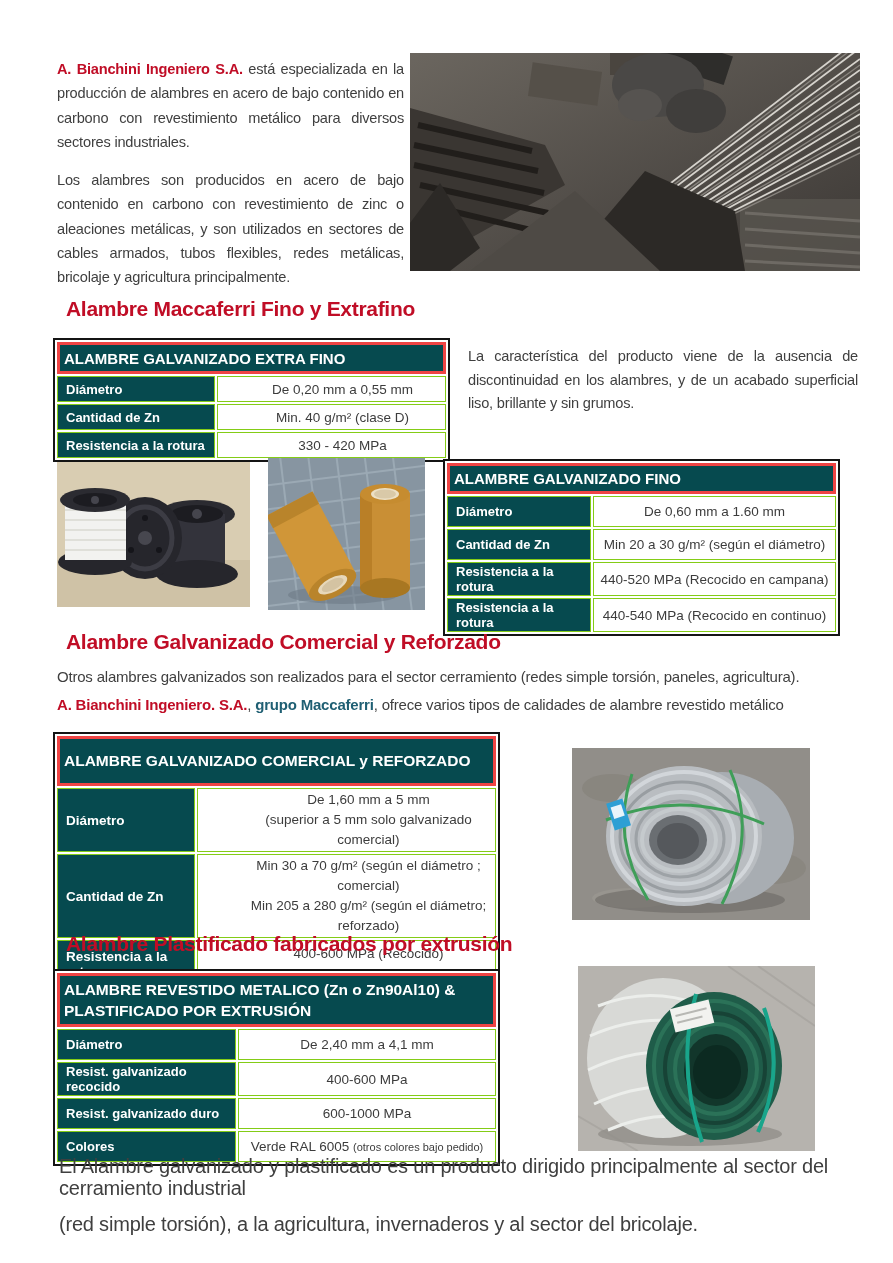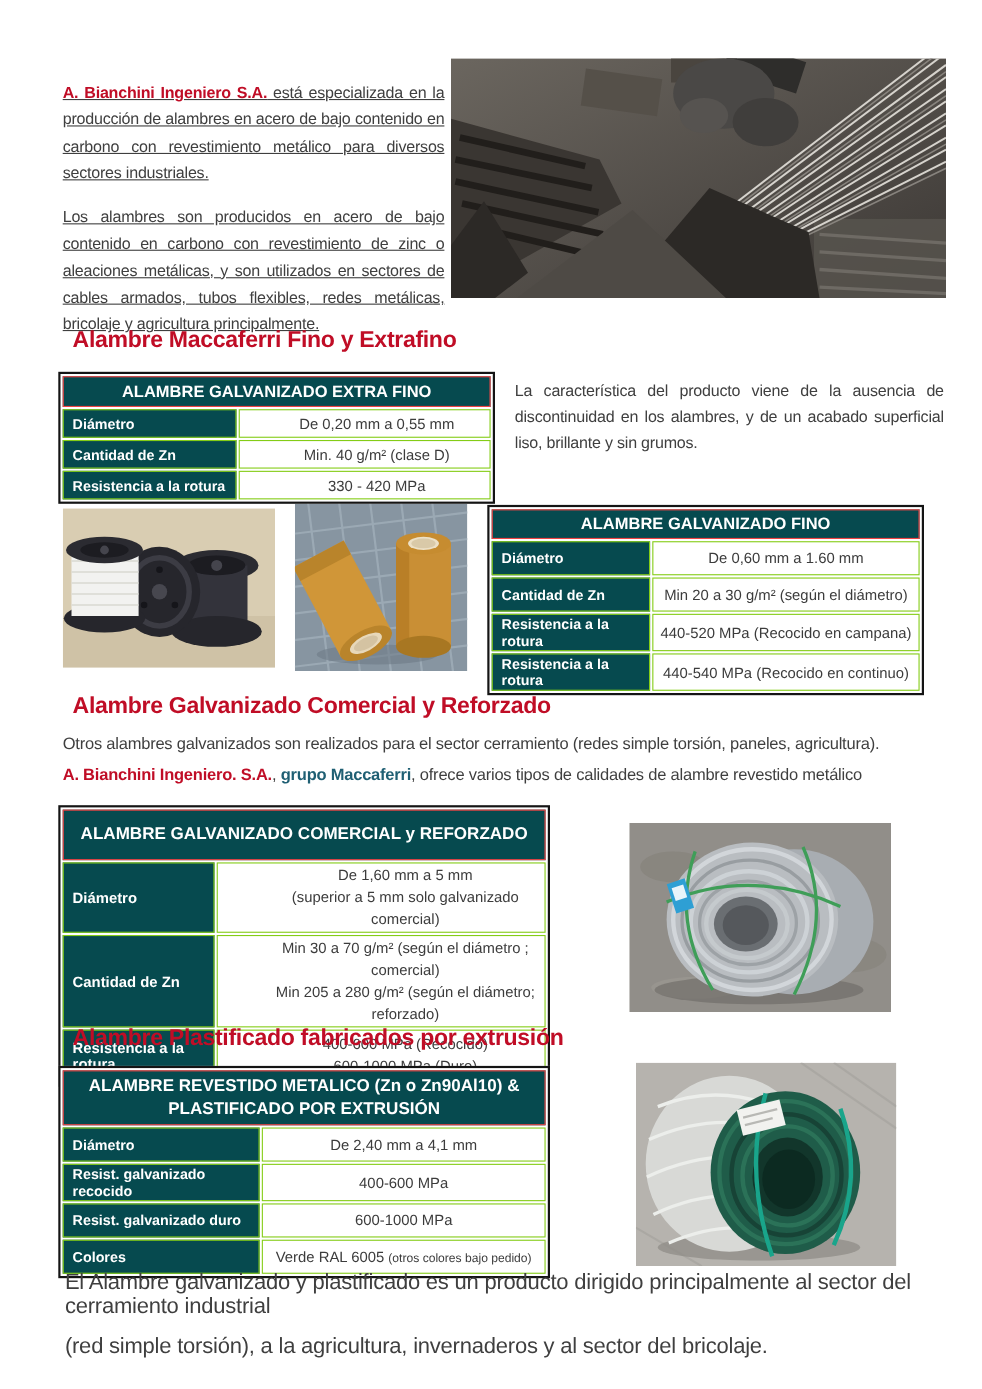--- a/index.html
+++ b/index.html
@@ -6,21 +6,21 @@
   .page{
     position:relative;width:893px;height:1263px;margin:0 auto;background:#fff;
     font-family:"Liberation Sans",sans-serif;outline:1px solid #e2e2e2;overflow:hidden;
     color:#3d3d3d;
   }
   
   .intro{
     position:absolute;left:57px;top:57px;width:347px;
     font-size:14.6px;line-height:24.3px;text-align:justify;letter-spacing:-0.2px;color:#3f3f3f;
   }
-  .intro p{margin:16px 0 14px 0;text-decoration:underline;}
+  .intro p{margin:0 0 14px 0;}
   .brand{color:#c00d26;font-weight:bold;}
   .group-blue{color:#1f5f73;font-weight:bold;}
   .h-red{
     position:absolute;color:#c00d26;font-weight:bold;font-size:21px;letter-spacing:-0.3px;white-space:nowrap;
   }
   .side-desc{
     position:absolute;left:468px;top:345px;width:390px;
     font-size:14.6px;line-height:23.5px;text-align:justify;letter-spacing:-0.2px;color:#3f3f3f;
   }
   .comercial-intro{
@@ -31,22 +31,22 @@
     position:absolute;left:59px;top:1155px;width:790px;
     font-size:20px;line-height:22px;letter-spacing:-0.2px;color:#3f3f3f;
   }
   .footer-note p{margin:0 0 14px 0;}
   
   table.dtable{
     position:absolute;border-collapse:separate;border-spacing:2px;
     border:2px solid #141414;background:#fff;table-layout:fixed;
   }
   .dtable th{
-    background:#064a4f;color:#fff;font-weight:bold;text-align:center;
-    border:1px solid #ef4444;padding:2px 4px;
+    background:#064a4f;color:#fff;font-weight:bold;text-align:left;
+    border:3px solid #ef4444;padding:2px 4px;
   }
   .dtable td{border:1px solid #84cc16;padding:1px 4px;}
   .dtable td.lbl{
     background:#064a4f;color:#fff;font-weight:bold;text-align:left;padding-left:8px;
   }
   .dtable td.val{text-align:center;color:#3c3c3c;}
   .val .note{font-size:11px;color:#3c3c3c;}
   
   .t1{left:53px;top:338px;width:397px;}
   .t1 th{height:22px;font-size:15px;}

